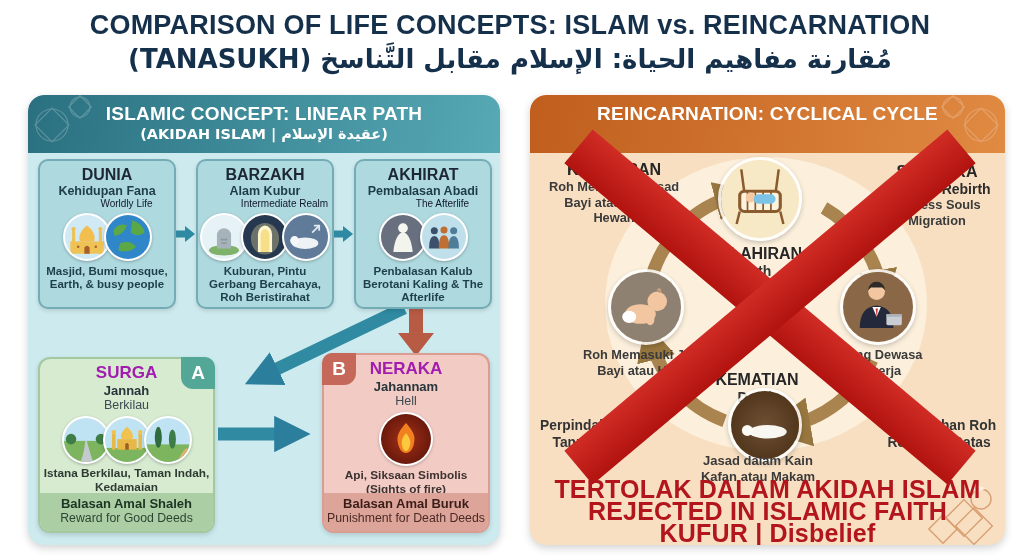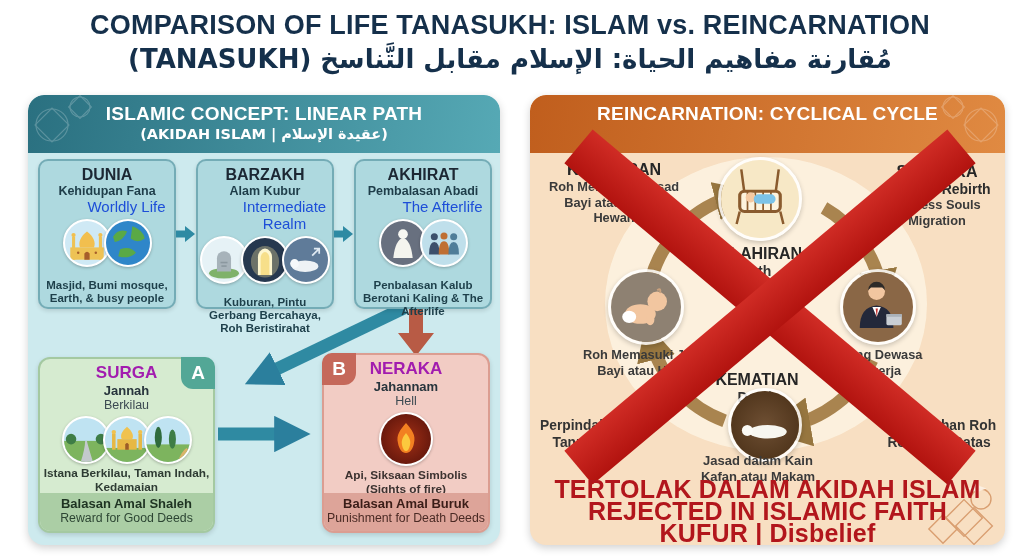--- a/index.html
+++ b/index.html
@@ -28,27 +28,27 @@
   .deco.tl{left:2px;top:0;}
   .deco.tr{right:2px;top:0;}
 
   
   .stage-row{position:absolute;top:64px;left:10px;right:10px;display:flex;align-items:center;z-index:2;}
   .stage{width:138px;height:150px;background:#aed9df;border:2px solid rgba(47,118,133,.45);
     border-radius:10px;text-align:center;padding-top:5px;box-sizing:border-box;
     box-shadow:0 2px 4px rgba(0,0,0,.12);flex:none;}
   .st-title{font-size:16px;font-weight:800;color:#1c2733;}
   .st-sub{font-size:12.5px;font-weight:700;color:#1e3d49;}
-  .st-sub-en{font-size:15px;color:#1d4ed8;padding-left:39px;}
+  .st-sub-en{font-size:10px;color:#0f172a;padding-left:39px;}
   .circ-row{display:flex;justify-content:center;margin-top:4px;}
   .circ{width:48px;height:48px;border-radius:50%;border:2px solid #fff;overflow:hidden;
     box-shadow:0 1px 3px rgba(0,0,0,.25);background:#fff;flex:none;box-sizing:border-box;}
   .circ + .circ{margin-left:-7px;}
   .circ svg{display:block;width:100%;height:100%;}
-  .st-cap{font-size:11.5px;font-weight:700;color:#1d3f4a;line-height:1.14;margin-top:12px;padding:0 5px;}
+  .st-cap{font-size:11.5px;font-weight:700;color:#1d3f4a;line-height:1.14;margin-top:4px;padding:0 5px;}
   .harrow{flex:1;display:flex;justify-content:center;align-items:center;}
 
   .connectors{position:absolute;left:0;top:0;z-index:1;pointer-events:none;}
 
   .outcome{position:absolute;border-radius:12px;text-align:center;box-sizing:border-box;z-index:2;
     box-shadow:0 2px 5px rgba(0,0,0,.14);}
   .outcome.surga{left:10px;top:262px;width:177px;height:176px;background:#d6ebd0;border:2px solid rgba(90,150,90,.4);}
   .outcome.neraka{left:294px;top:258px;width:168px;height:180px;background:#f2ccc4;border:2px solid rgba(190,100,85,.45);}
   .o-title{font-size:17px;font-weight:800;color:#a21caf;margin-top:4px;}
   .o-sub{font-size:13px;font-weight:700;color:#27343c;}
@@ -104,21 +104,21 @@
   .verdict{position:absolute;left:0;right:0;top:383px;text-align:center;z-index:6;
     font-weight:800;color:#b2161c;}
   .v-line{font-size:25px;line-height:22px;letter-spacing:.2px;}
 
   .br-deco{position:absolute;right:2px;bottom:0;z-index:4;opacity:.55;}
 </style>
 </head>
 <body>
 
 <div class="titles">
-  <h1 class="main-title">COMPARISON OF LIFE TANASUKH: ISLAM vs. REINCARNATION</h1>
+  <h1 class="main-title">COMPARISON OF LIFE CONCEPTS: ISLAM vs. REINCARNATION</h1>
   <h2 class="main-sub">مُقارنة مفاهيم الحياة: الإسلام مقابل التَّناسخ (TANASUKH)</h2>
 </div>
 
 <section class="panel left">
   <div class="phead teal">
     <svg class="deco tl" width="72" height="58" viewBox="0 0 72 58" fill="none" stroke="#ffffff" stroke-width="1.2">
       <circle cx="22" cy="30" r="16"></circle>
       <rect x="10" y="18" width="24" height="24" transform="rotate(45 22 30)"></rect>
       <circle cx="50" cy="12" r="10"></circle>
       <rect x="42" y="4" width="16" height="16" transform="rotate(45 50 12)"></rect>

